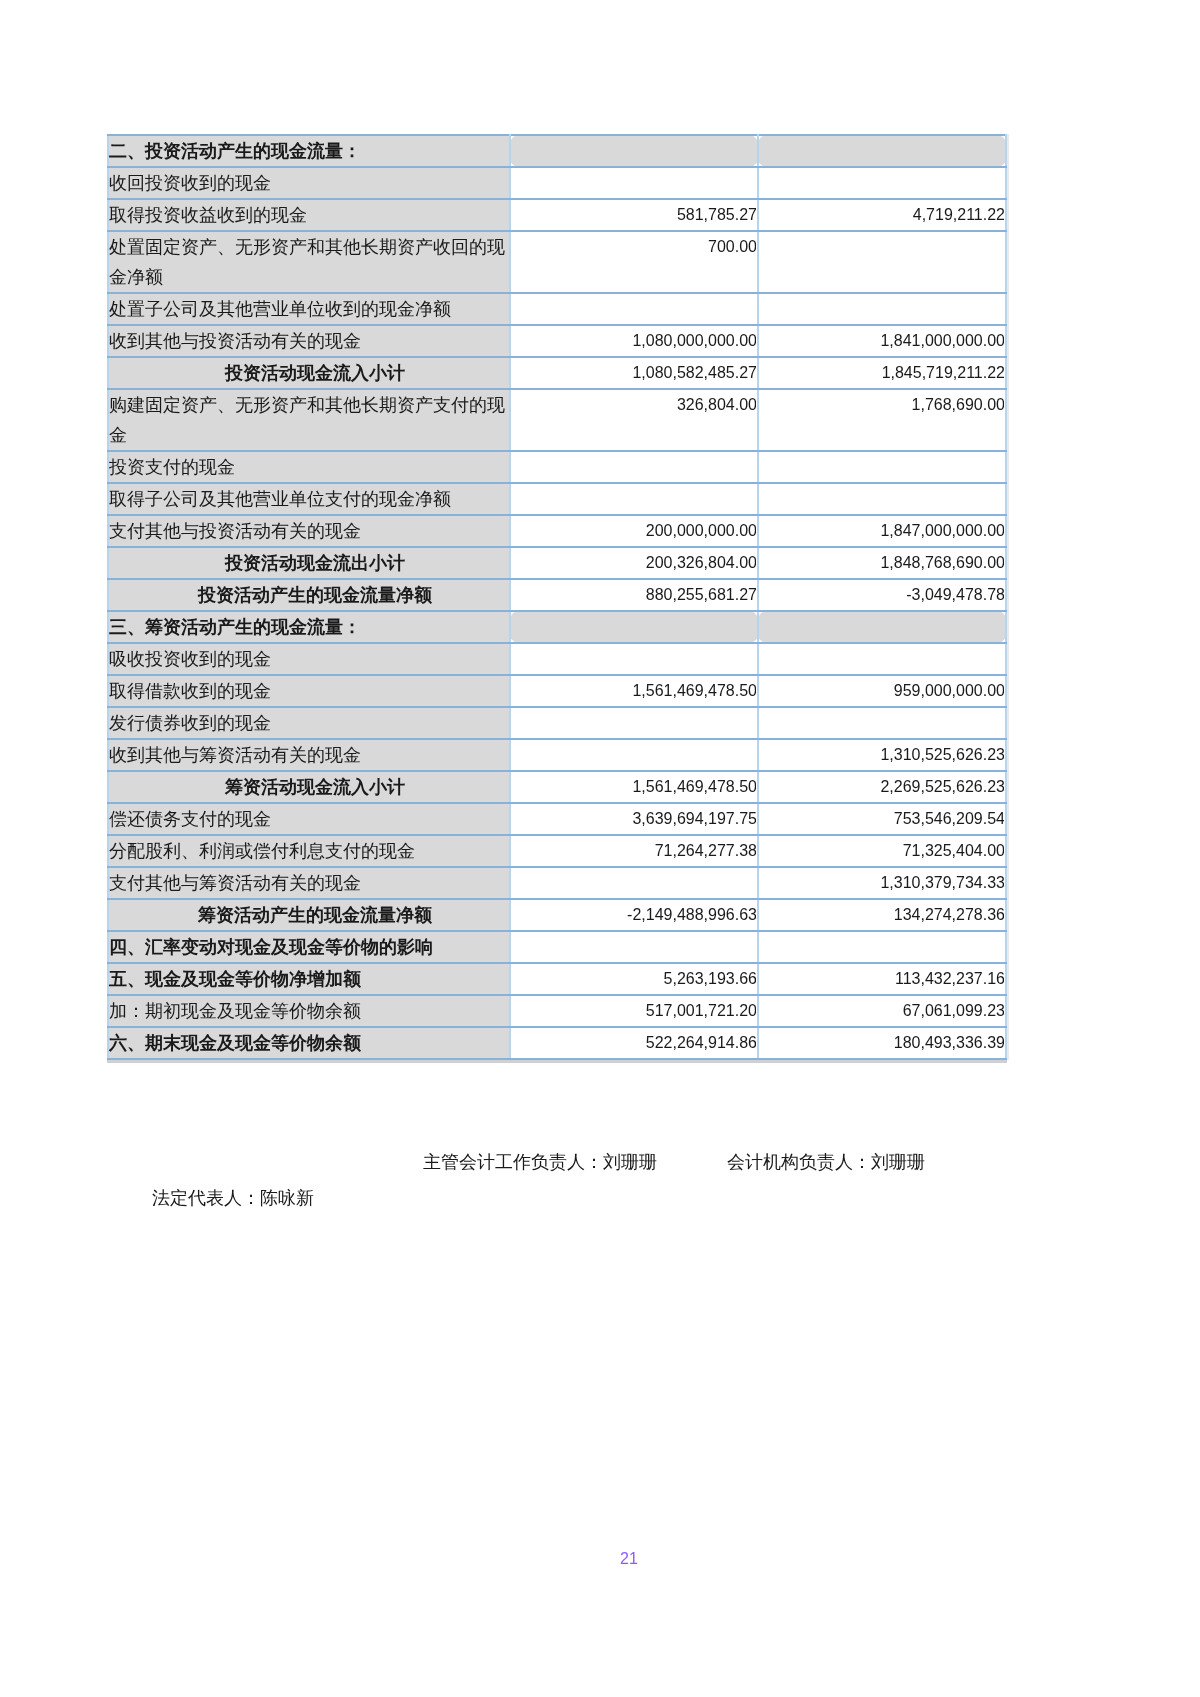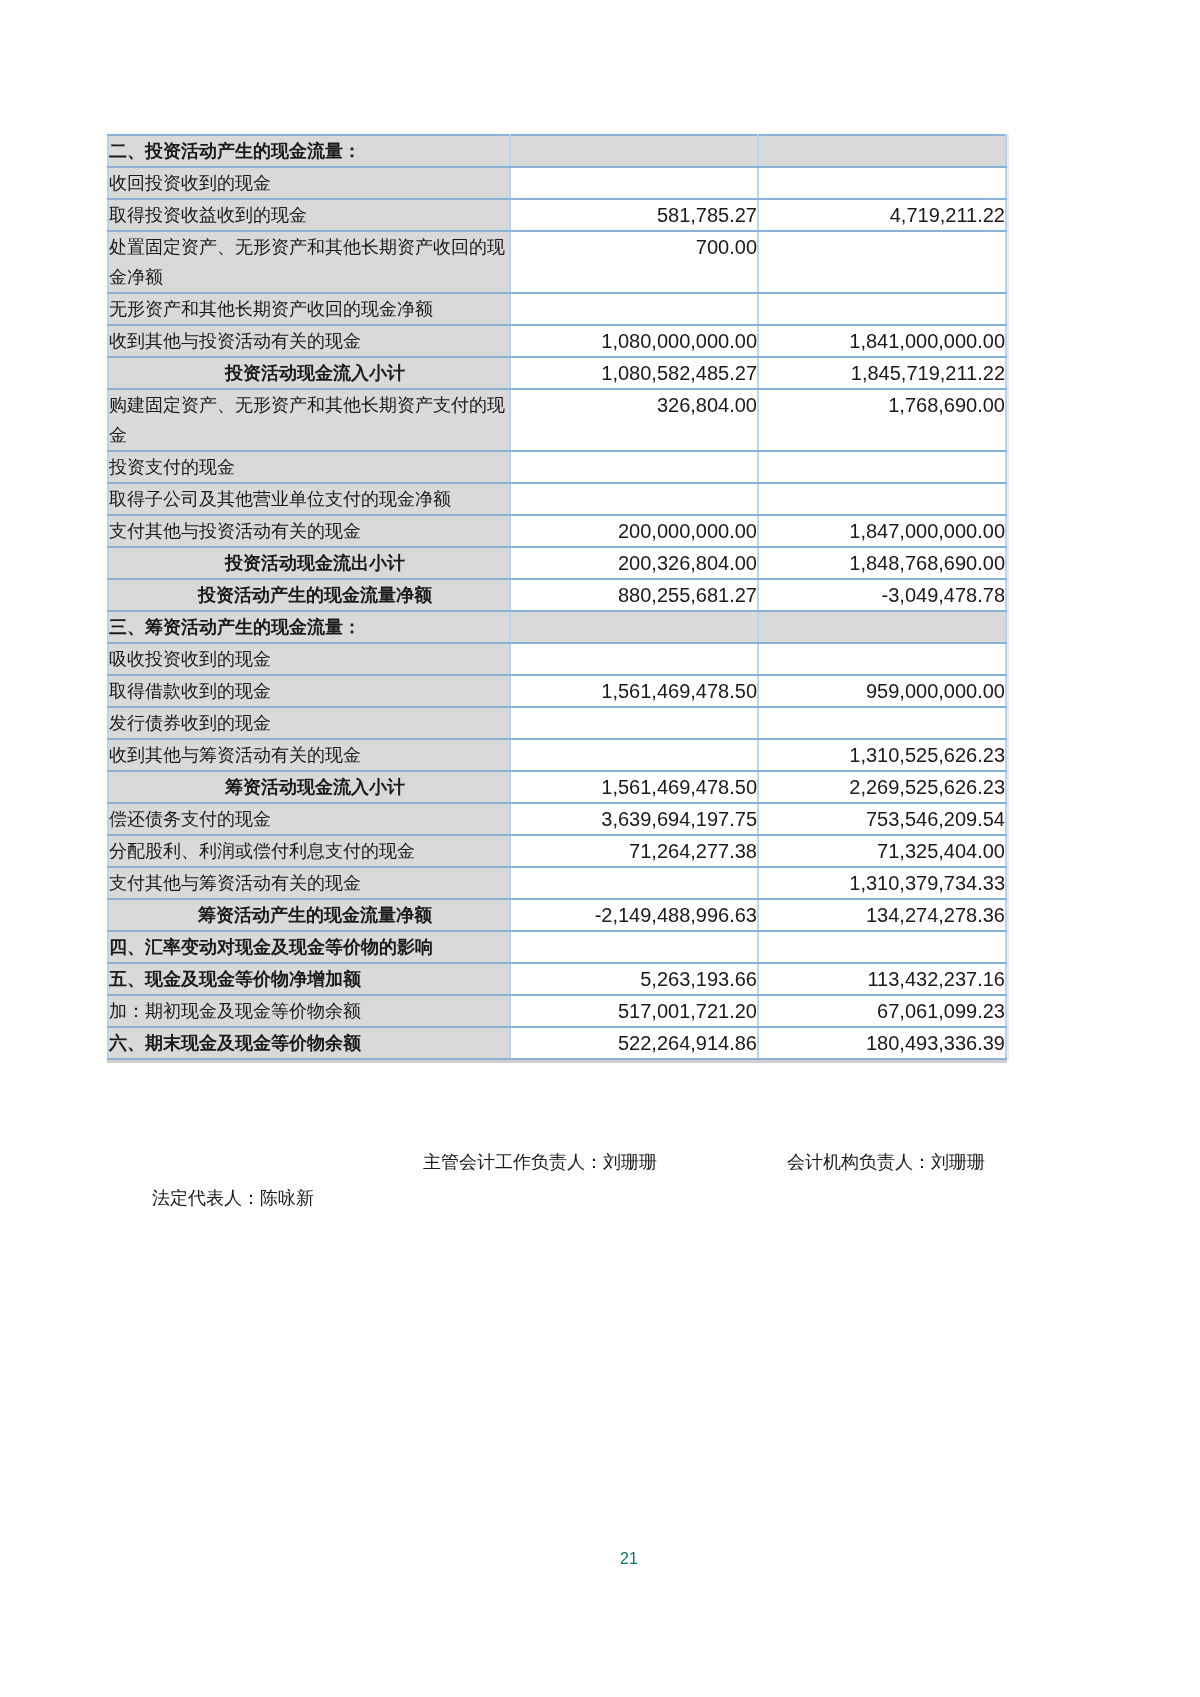--- a/index.html
+++ b/index.html
@@ -43,24 +43,25 @@
     background: #d9d9d9;
     padding-left: 8px;
     padding-right: 10px;
     font-size: 18px;
     text-align: left;
   }
   td.num {
     background: #ffffff;
     padding-right: 11px;
     padding-left: 4px;
-    font-size: 20px;
+    font-size: 16px;
     text-align: right;
     font-family: "Liberation Sans", "DejaVu Sans", sans-serif;
     white-space: nowrap;
+    border-radius: 9px;
   }
   tr.row-section td.label,
   tr.row-boldleft td.label {
     font-weight: bold;
   }
   tr.row-section td.num {
     background: #d9d9d9;
   }
   tr.row-subtotal td.label {
     font-weight: bold;
@@ -76,28 +77,28 @@
     height: 32px;
     font-size: 18px;
   }
   .signatures span {
     position: absolute;
     top: 0;
     white-space: nowrap;
   }
   .sig-1 { left: 152px; margin-top: 36px; }
   .sig-2 { left: 423px; }
-  .sig-3 { left: 787px; }
+  .sig-3 { left: 727px; }
   .page-number {
     position: absolute;
     top: 1550px;
     left: 620px;
     font-size: 16px;
     font-family: "Liberation Sans", "DejaVu Sans", sans-serif;
-    color: #0f766e;
+    color: #8b5cf6;
   }
 </style>
 </head>
 <body>
 
 <div class="table-wrap">
   <table class="cashflow">
     <colgroup>
       <col style="width:402px">
       <col style="width:248px">
@@ -118,21 +119,21 @@
           <td class="label">取得投资收益收到的现金</td>
           <td class="num">581,785.27</td>
           <td class="num">4,719,211.22</td>
         </tr>
         <tr class="row-item">
           <td class="label">处置固定资产、无形资产和其他长期资产收回的现金净额</td>
           <td class="num">700.00</td>
           <td class="num"></td>
         </tr>
         <tr class="row-item">
-          <td class="label">无形资产和其他长期资产收回的现金净额</td>
+          <td class="label">处置子公司及其他营业单位收到的现金净额</td>
           <td class="num"></td>
           <td class="num"></td>
         </tr>
         <tr class="row-item">
           <td class="label">收到其他与投资活动有关的现金</td>
           <td class="num">1,080,000,000.00</td>
           <td class="num">1,841,000,000.00</td>
         </tr>
         <tr class="row-subtotal">
           <td class="label">投资活动现金流入小计</td>

